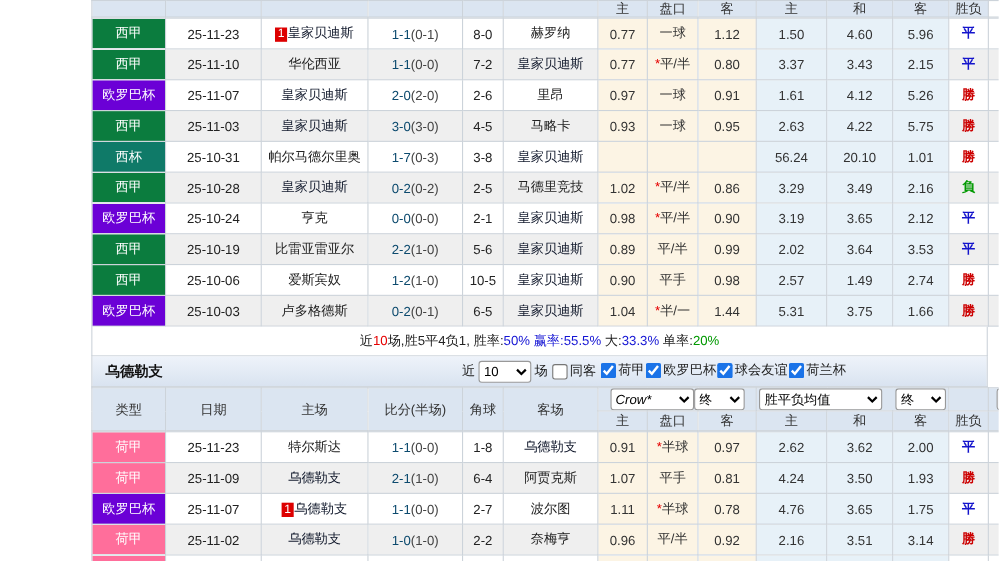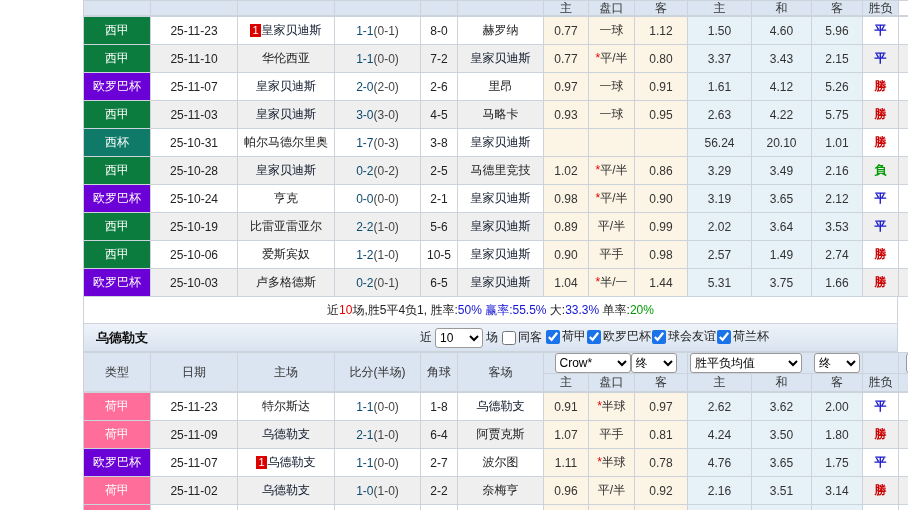--- a/index.html
+++ b/index.html
@@ -37,21 +37,21 @@
            text-align:center;background:#fff;overflow:hidden;}
   
   .bar{width:813px;height:27px;border:1px solid #ccd3da;border-top:none;
        background:linear-gradient(#eef3fa,#d9e3f0);display:flex;align-items:center;}
   .bar-title{font-weight:bold;font-size:13px;color:#111;padding-left:12px;}
   .bar-controls{margin-left:auto;margin-right:128px;display:flex;align-items:center;gap:3px;white-space:nowrap;}
   .bar-controls label{display:inline-flex;align-items:center;gap:1px;}
   input[type=checkbox]{accent-color:#1a73e8;width:14px;height:14px;margin:0 1px;}
   select{font-family:inherit;font-size:12px;height:20px;background:#fff;border:1px solid #999;border-radius:3px;}
   .sel-games{width:48px;}
-  .sel-odds{width:76px;margin-right:0;}
+  .sel-odds{width:76px;margin-right:0;font-style:italic;}
   .sel-final{width:46px;}
   .sel-avg{width:112px;margin-right:12px;}
   .grp{vertical-align:middle;}
 </style>
 </head>
 <body>
 
 <div id="app">
   <div class="tablewrap">
 
@@ -387,21 +387,21 @@
             <td>25-11-09</td>
             <td class="c-team"><span class="focal">乌德勒支</span></td>
             <td><span class="ft">2-1</span><span class="ht">(1-0)</span></td>
             <td>6-4</td>
             <td class="c-team"><span>阿贾克斯</span></td>
             <td class="c-asia">1.07</td>
             <td class="c-asia">平手</td>
             <td class="c-asia">0.81</td>
             <td class="c-euro">4.24</td>
             <td class="c-euro">3.50</td>
-            <td class="c-euro">1.80</td>
+            <td class="c-euro">1.93</td>
             <td class="c-res" style="color: rgb(204, 0, 0);">勝</td>
             <td></td>
           </tr>
           <tr>
             <td class="c-type badge" style="background: rgb(107, 0, 214);">欧罗巴杯</td>
             <td>25-11-07</td>
             <td class="c-team"><span class="rank">1</span><span class="focal">乌德勒支</span></td>
             <td><span class="ft">1-1</span><span class="ht">(0-0)</span></td>
             <td>2-7</td>
             <td class="c-team"><span>波尔图</span></td>

